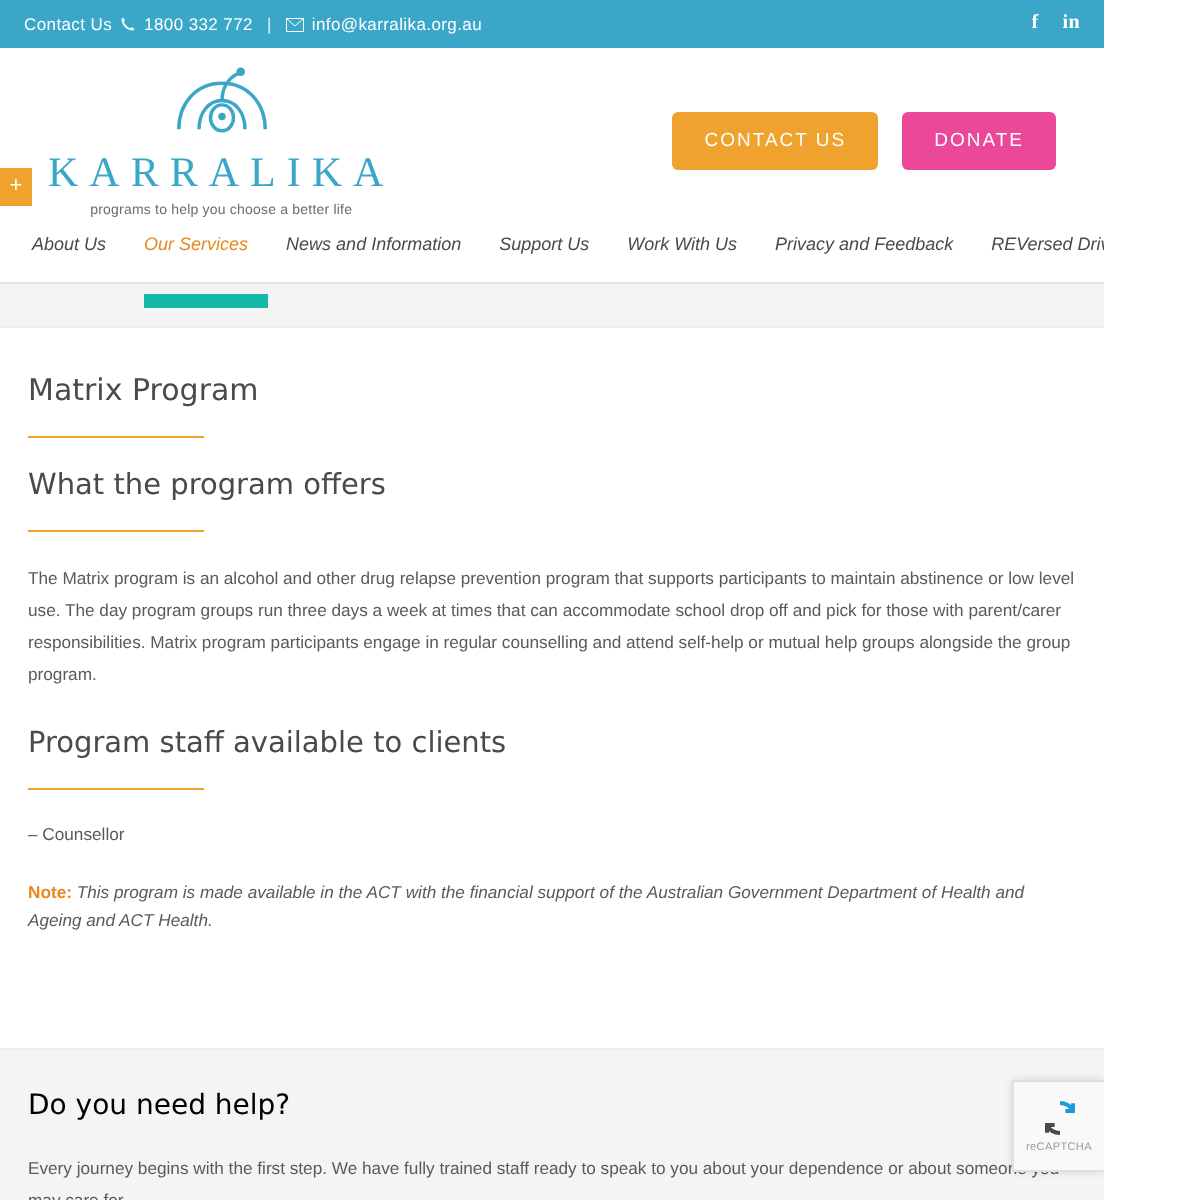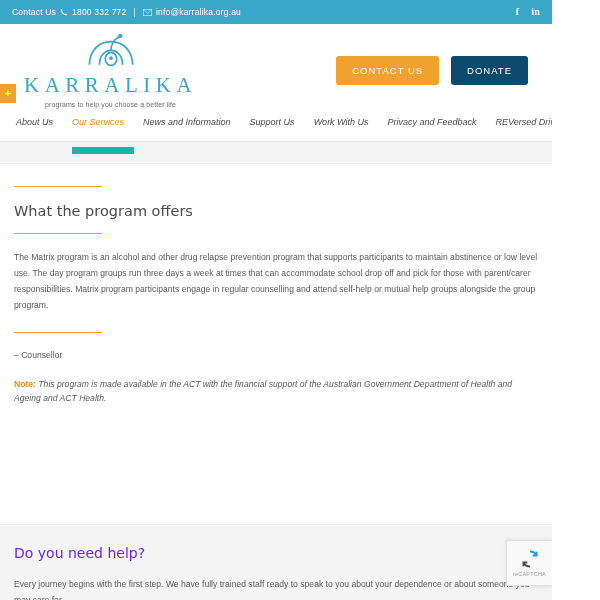--- a/index.html
+++ b/index.html
@@ -84,21 +84,21 @@
     border: none;
     color: #ffffff;
     font-size: 9.5px;
     letter-spacing: 1px;
     padding: 9px 16px;
     border-radius: 3px;
     cursor: pointer;
     font-family: "Liberation Sans", sans-serif;
   }
   .btn-contact { background: #f0a22e; }
-  .btn-donate { background: #0c4a6e; }
+  .btn-donate { background: #ec4899; }
 
   
   .side-tab {
     position: absolute;
     left: 0;
     top: 60px;
     width: 16px;
     height: 19px;
     background: #f0a22e;
     color: #ffffff;
@@ -185,21 +185,21 @@
     left: 0;
     right: 0;
     bottom: 0;
     top: 524px;
     background: #f4f4f4;
     padding: 20px 14px 0 14px;
     border-top: 1px solid #ececec;
   }
   .bottom h2 {
     font-size: 14px;
-    color: #6d28d9;
+    color: #000000;
     font-weight: 400;
     margin: 0 0 16px 0;
     font-family: "DejaVu Sans", sans-serif;
   }
   .bottom p {
     font-size: 8.6px;
     line-height: 1.85;
     color: #5a5a5a;
     margin: 0;
   }
@@ -287,26 +287,28 @@
     <div class="nav-item">News and Information</div>
     <div class="nav-item">Support Us</div>
     <div class="nav-item">Work With Us</div>
     <div class="nav-item">Privacy and Feedback</div>
     <div class="nav-item">REVersed Driver Education</div>
   </div>
 
   <div class="hero-strip"></div>
 
   <div class="content">
+    <h1 class="page-title">Matrix Program</h1>
     <div class="rule"></div>
 
     <h2 class="sec-title">What the program offers</h2>
     <div class="rule"></div>
     <p class="body">The Matrix program is an alcohol and other drug relapse prevention program that supports participants to maintain abstinence or low level use. The day program groups run three days a week at times that can accommodate school drop off and pick for those with parent/carer responsibilities. Matrix program participants engage in regular counselling and attend self-help or mutual help groups alongside the group program.</p>
 
+    <h2 class="sec-title">Program staff available to clients</h2>
     <div class="rule"></div>
     <p class="item">– Counsellor</p>
     <p class="item">
       <span class="note-lbl">Note:</span>
       <span class="note-txt">This program is made available in the ACT with the financial support of the Australian Government Department of Health and Ageing and ACT Health.</span>
     </p>
   </div>
 
   <div class="bottom">
     <h2>Do you need help?</h2>

